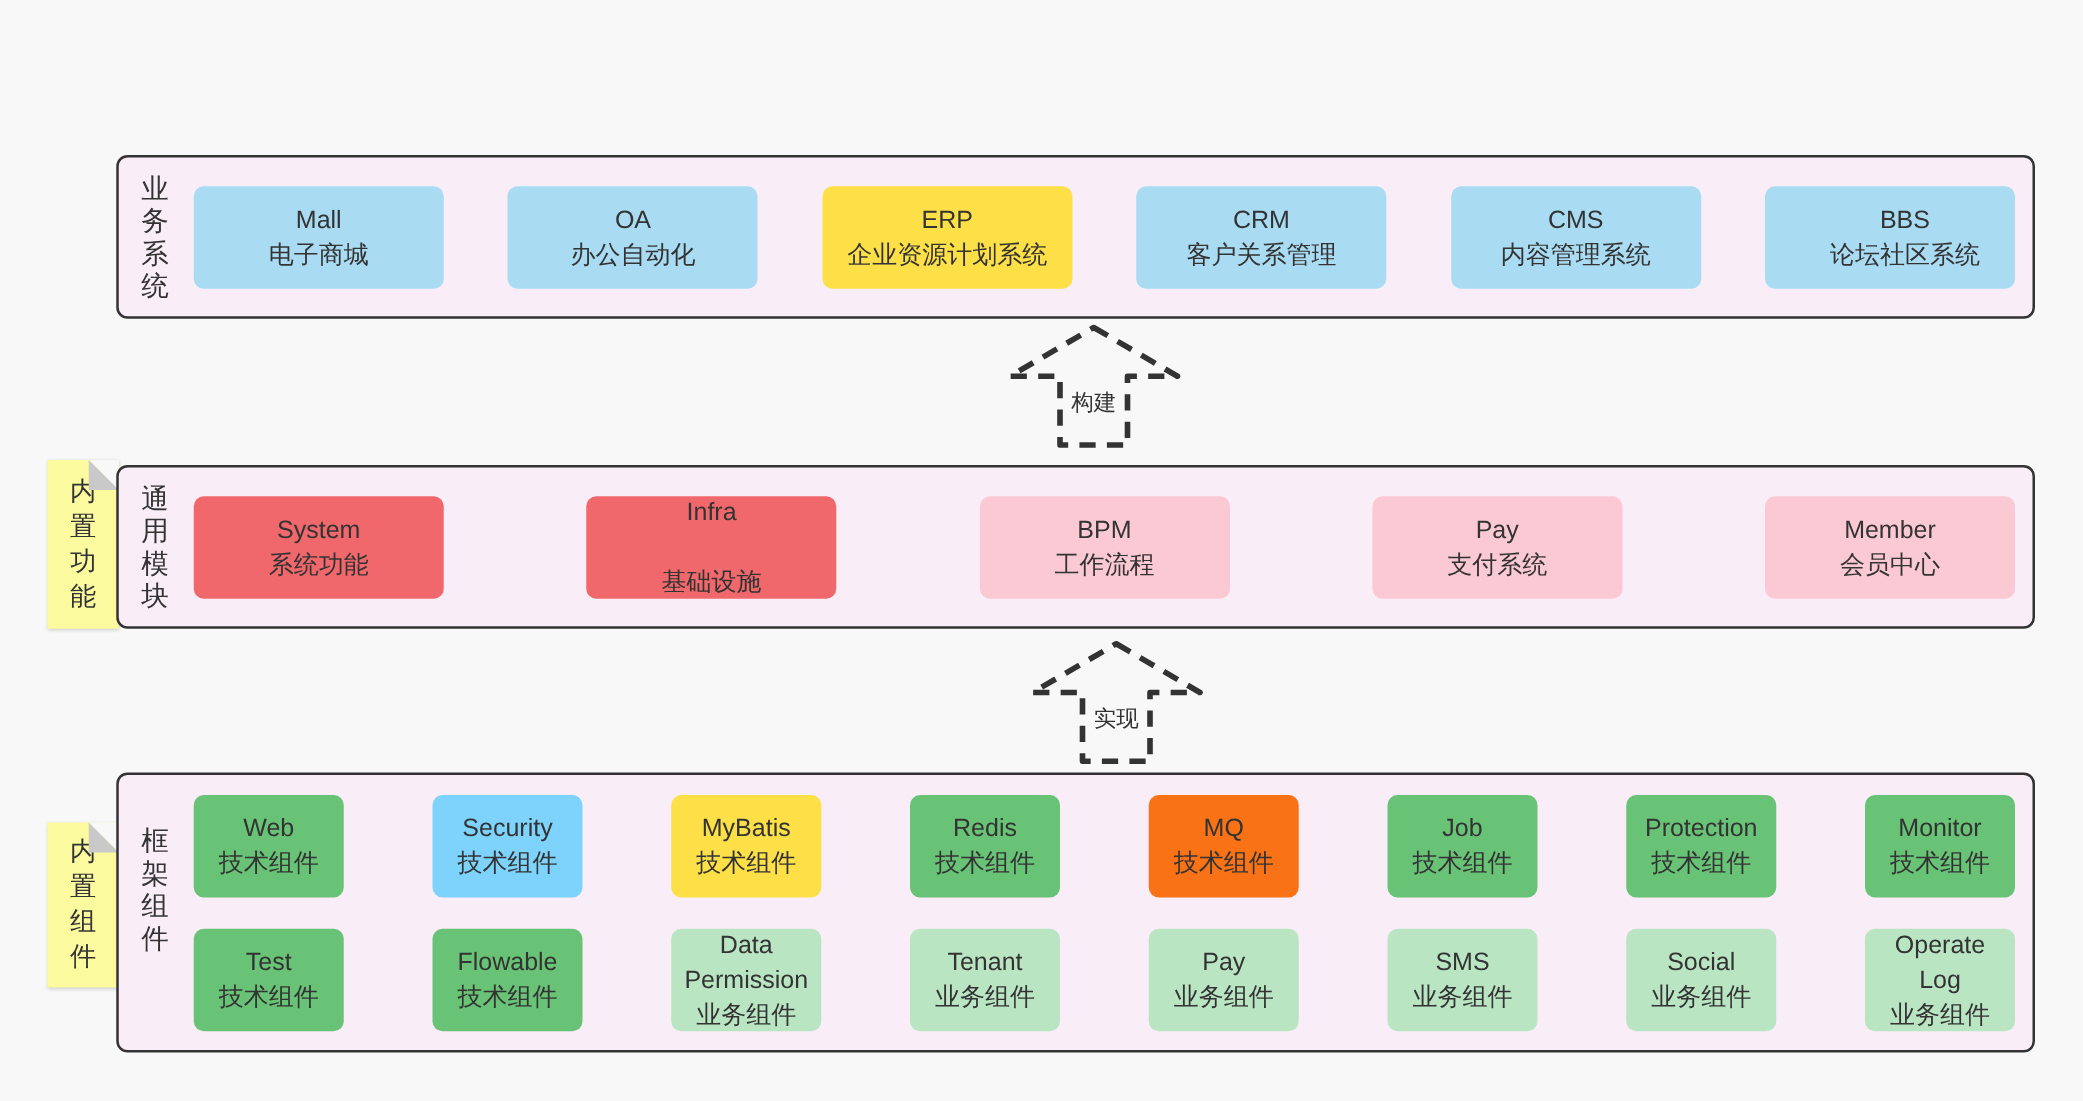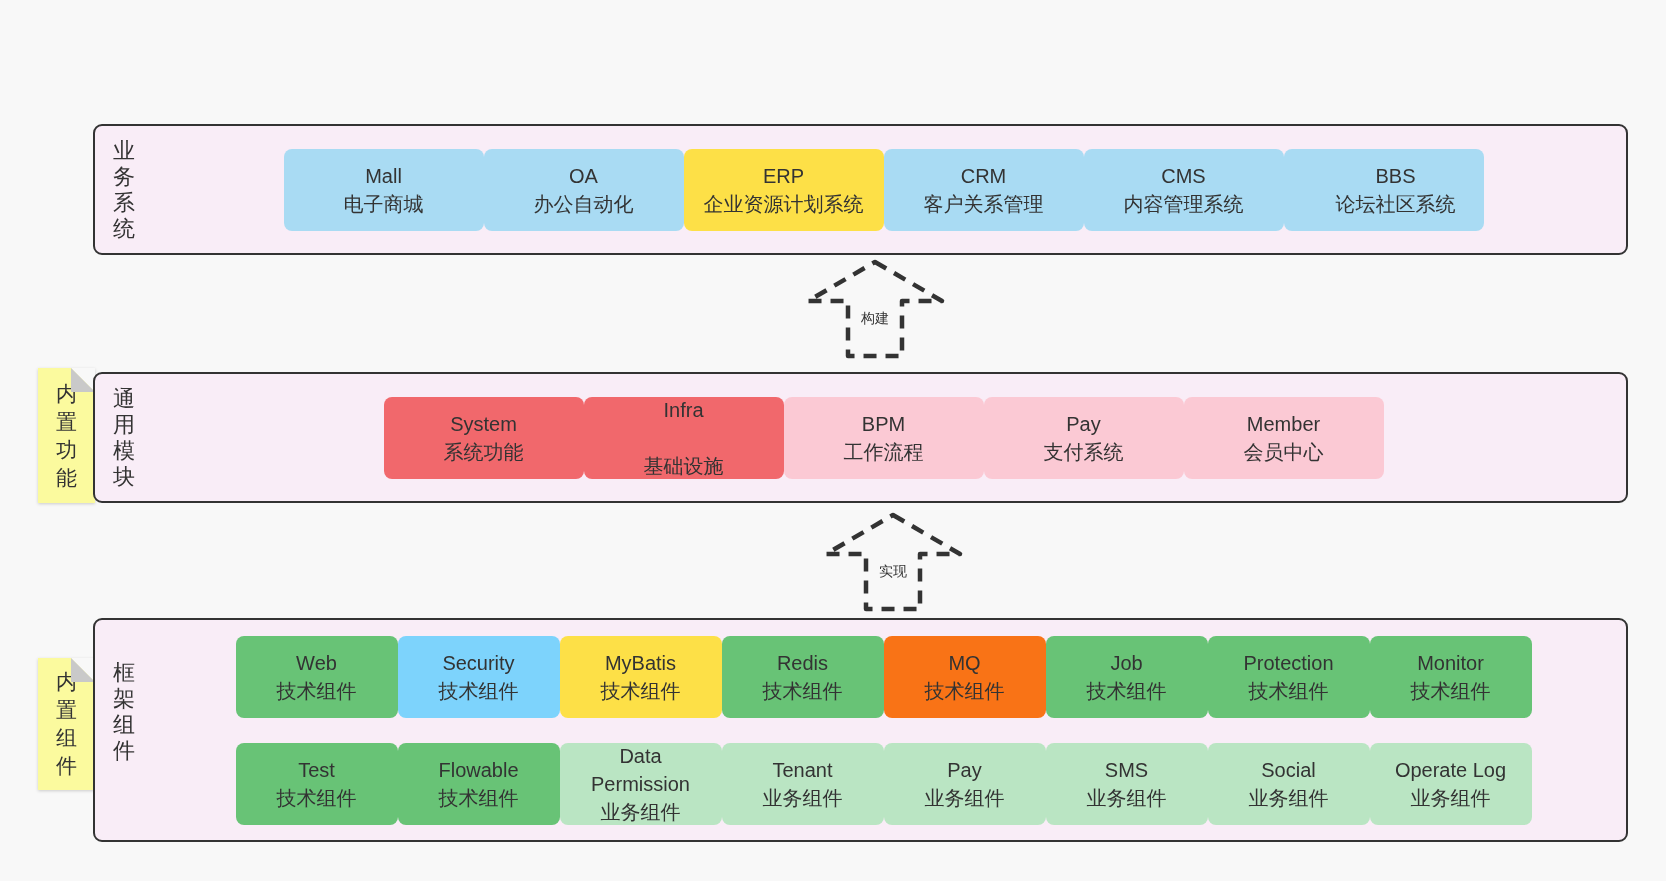--- a/index.html
+++ b/index.html
@@ -47,41 +47,40 @@
   }
   #panel-components .vlabel { transform: translateY(-18px); }
   .vchar { display: block; }
 
   .panel-rows {
     flex: 1;
     margin-left: 16px;
     display: flex;
     flex-direction: column;
     gap: 25px;
-    align-items: center;
   }
   .row {
     display: flex;
     justify-content: space-between;
   }
   .box {
     height: 82px;
     box-sizing: border-box;
     border-radius: 8px;
     display: flex;
     flex-direction: column;
     justify-content: center;
     align-items: center;
     text-align: center;
     font-size: 20px;
     line-height: 28px;
     padding: 0 8px;
   }
   .row-6 .box { width: 200px; }
-  .row-8 .box { width: 162px; }
+  .row-8 .box { width: 120px; }
 
   
   .sticky {
     position: absolute;
     left: 38px;
     width: 57px;
     background: var(--sticky-bg, #fbfa9e);
     z-index: 0;
     display: flex;
     align-items: center;
@@ -129,21 +128,21 @@
     stroke-width: 4.5;
     stroke-dasharray: 13 9;
     stroke-linejoin: round;
   }
   .arrow-label {
     position: absolute;
     left: 50%;
     top: 52px;
     transform: translateX(-50%);
     background: var(--page-bg, #f8f8f8);
-    font-size: 14px;
+    font-size: 18px;
     padding: 1px 3px;
     white-space: nowrap;
   }
 </style>
 </head>
 <body>
 
 <div class="stage">
 
   <div class="sticky" id="sticky-modules">

